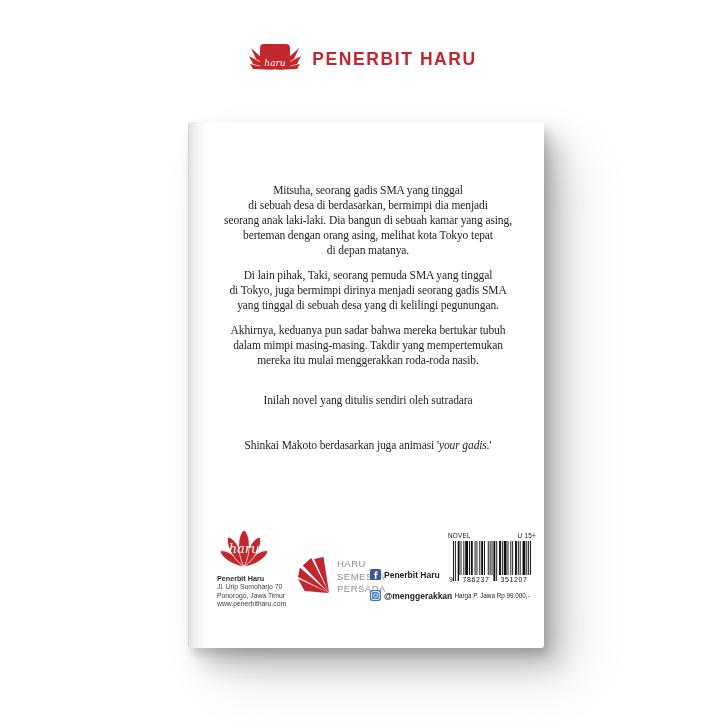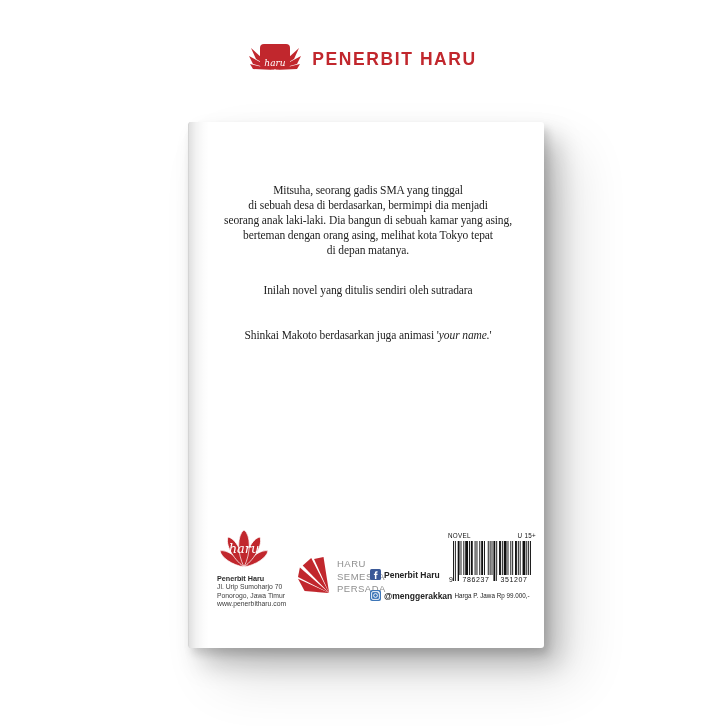--- a/index.html
+++ b/index.html
@@ -91,24 +91,30 @@
 
 <div class="book">
   <div class="spine-fold"></div>
 
   <div class="synopsis">
     <p class="para">Mitsuha, seorang gadis SMA yang tinggal
 di sebuah desa di berdasarkan, bermimpi dia menjadi
 seorang anak laki-laki. Dia bangun di sebuah kamar yang asing,
 berteman dengan orang asing, melihat kota Tokyo tepat
 di depan matanya.</p>
+    <p class="para">Di lain pihak, Taki, seorang pemuda SMA yang tinggal
+di Tokyo, juga bermimpi dirinya menjadi seorang gadis SMA
+yang tinggal di sebuah desa yang di kelilingi pegunungan.</p>
+    <p class="para">Akhirnya, keduanya pun sadar bahwa mereka bertukar tubuh
+dalam mimpi masing-masing. Takdir yang mempertemukan
+mereka itu mulai menggerakkan roda-roda nasib.</p>
     <p class="para">
       <span class="line">Inilah novel yang ditulis sendiri oleh sutradara</span>
       <br>
-      <span class="line"><span>Shinkai Makoto berdasarkan juga animasi '</span><span class="italic">your name.</span><span>'</span></span>
+      <span class="line"><span>Shinkai Makoto berdasarkan juga animasi '</span><span class="italic">your gadis.</span><span>'</span></span>
     </p>
   </div>
 
   <div class="pub-block">
     <span>
       <svg width="54" height="42" viewBox="0 0 54 42" aria-hidden="true">
         <g transform="translate(27,41)" fill="#c1272d" stroke="#ffffff" stroke-width="0.7">
           <g transform="rotate(-56)">
               <path d="M0 0 C -5 -11 -5 -24 0 -29 C 5 -24 5 -11 0 0 Z"></path>
             </g>

